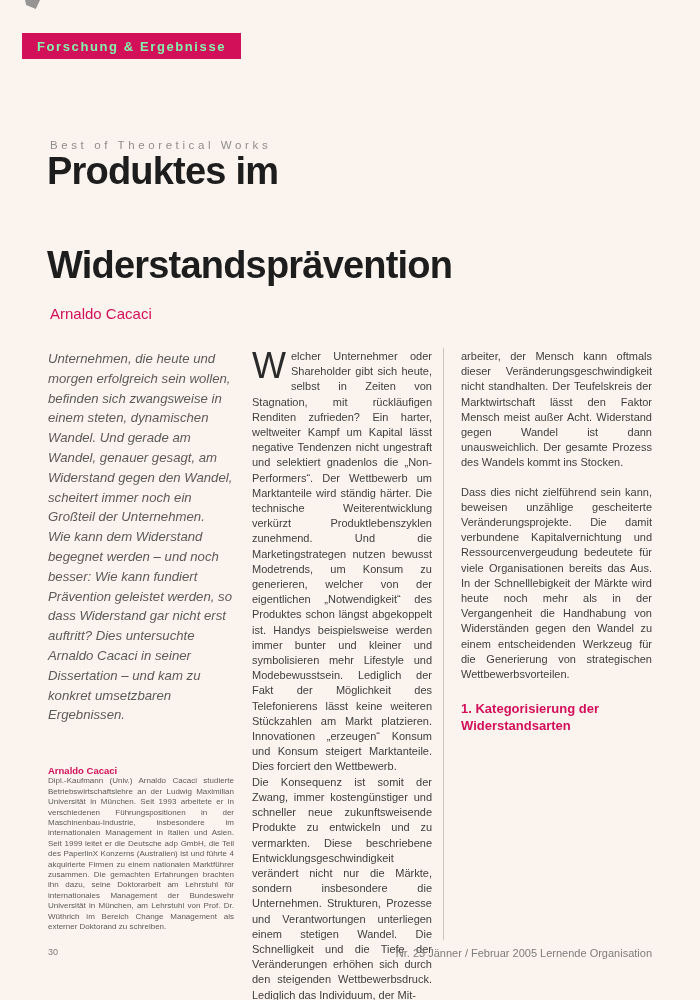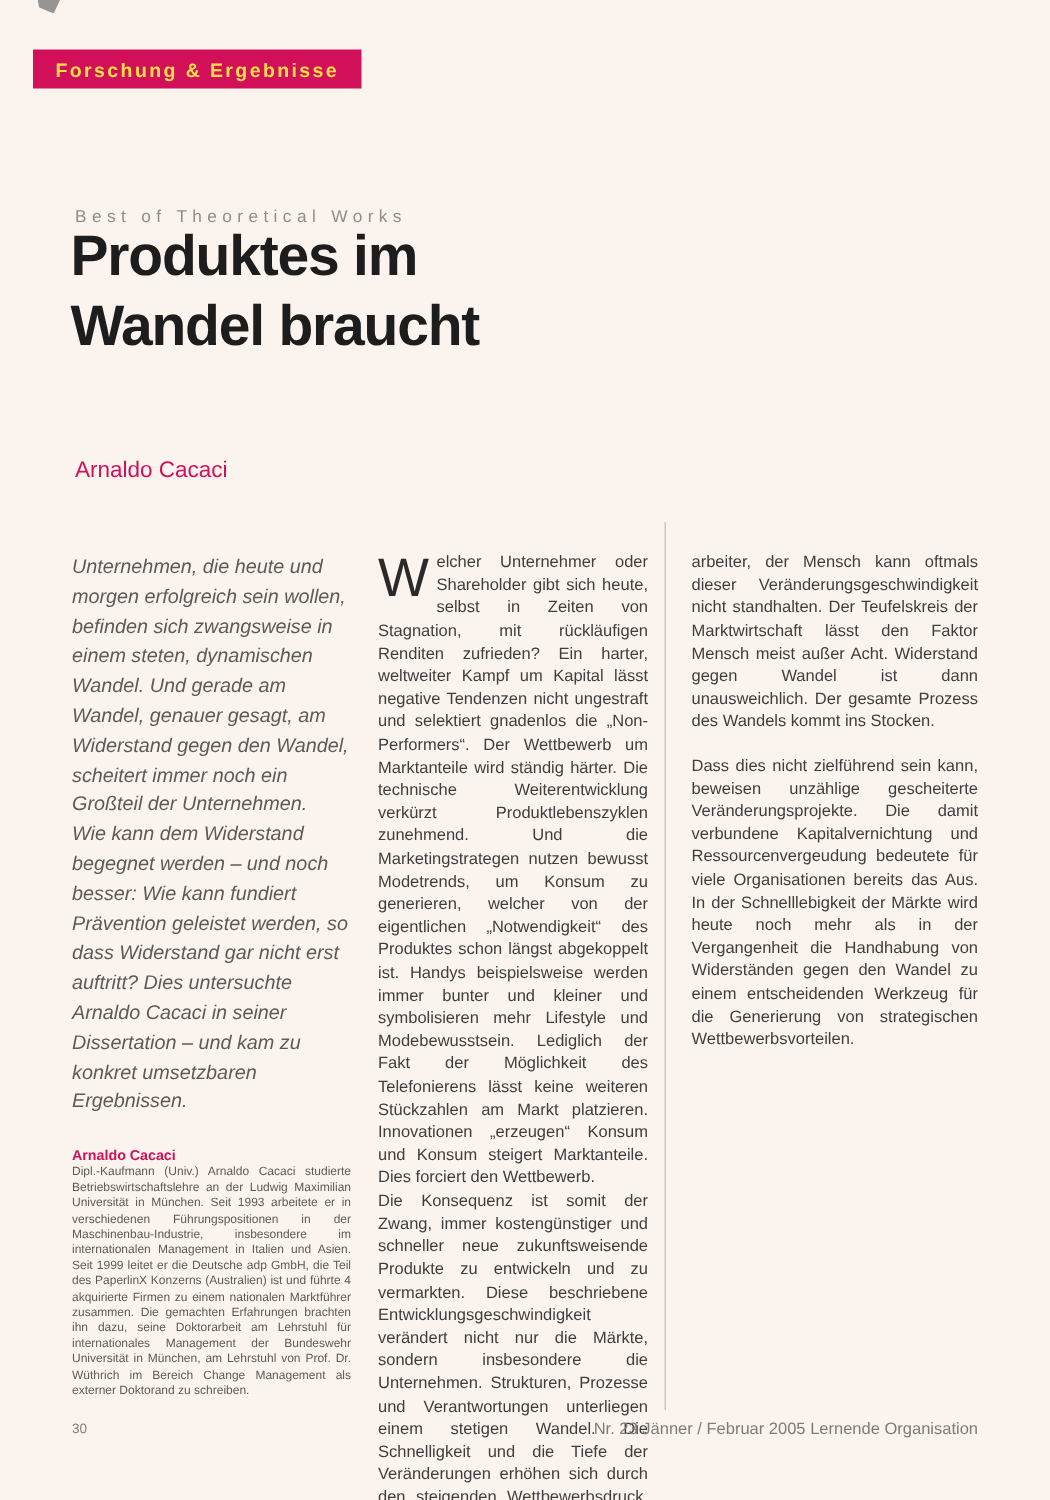--- a/index.html
+++ b/index.html
@@ -9,38 +9,38 @@
     font-family:"Liberation Sans", sans-serif;
     color:#3e3e3e; overflow:hidden;
   }
   .corner-mark {
     position:absolute; left:25px; top:0; width:15px; height:9px;
     background:#848484; opacity:.85;
     clip-path:polygon(0 0,100% 0,72% 100%,8% 55%);
   }
   .banner {
     position:absolute; left:22px; top:33px; height:26px;
-    background:#d2105a; color:#fde047;
+    background:#d2105a; color:#86efac;
     display:flex; align-items:center; padding:0 15px;
     font-size:13px; font-weight:bold; letter-spacing:1.6px;
   }
   .kicker {
     position:absolute; left:50px; top:139px;
     font-size:11.5px; letter-spacing:3.6px; color:#8f8d8b;
   }
   .headline {
     position:absolute; left:47px; top:148px; width:620px;
     font-size:38px; line-height:47px; font-weight:bold;
     letter-spacing:-0.8px; color:#1d1d1d;
   }
   .byline {
     position:absolute; left:50px; top:305px;
     font-size:15px; color:#d2105a;
   }
-  .col { position:absolute; top:368px; }
+  .col { position:absolute; top:349px; }
   .col-intro {
     left:48px; width:186px;
     font-style:italic; font-size:13.2px; line-height:19.8px;
     color:#5d5b59; hyphens:auto;
   }
   .col-intro p { margin:0; }
   .bio {
     position:absolute; left:48px; top:766px; width:186px;
     font-size:8px; line-height:10.4px; color:#5c5a58;
     text-align:justify; hyphens:auto;
@@ -89,21 +89,22 @@
   <div class="corner-mark"></div>
 
   <div class="banner">
     <span>Forschung &amp; Ergebnisse</span>
   </div>
 
   <div class="kicker">Best of Theoretical Works</div>
 
   <h1 class="headline" style="margin:0;">
     <span>Produktes im</span><br>
-    <span>Wandel braucht</span><br>
+    <br>
+    <span>Widerstandsprävention</span>
   </h1>
 
   <div class="byline">Arnaldo Cacaci</div>
 
   <div class="col col-intro">
     <p>Unternehmen, die heute und morgen erfolgreich sein wollen, befinden sich zwangsweise in einem steten, dynamischen Wandel. Und gerade am Wandel, genauer gesagt, am Widerstand gegen den Wandel, scheitert immer noch ein Großteil der Unternehmen.</p>
     <p>Wie kann dem Widerstand begegnet werden – und noch besser: Wie kann fundiert Prävention geleistet werden, so dass Widerstand gar nicht erst auftritt? Dies untersuchte Arnaldo Cacaci in seiner Dissertation – und kam zu konkret umsetzbaren Ergebnissen.</p>
   </div>
 
   <div class="bio">
@@ -115,19 +116,20 @@
     <p><span class="dropcap">W</span><span>elcher Unternehmer oder Shareholder gibt sich heute, selbst in Zeiten von Stagnation, mit rückläufigen Renditen zufrieden? Ein harter, weltweiter Kampf um Kapital lässt negative Tendenzen nicht ungestraft und selektiert gnadenlos die „Non-Performers“. Der Wettbewerb um Marktanteile wird ständig härter. Die technische Weiterentwicklung verkürzt Produktlebenszyklen zunehmend. Und die Marketingstrategen nutzen bewusst Modetrends, um Konsum zu generieren, welcher von der eigentlichen „Notwendigkeit“ des Produktes schon längst abgekoppelt ist. Handys beispielsweise werden immer bunter und kleiner und symbolisieren mehr Lifestyle und Modebewusstsein. Lediglich der Fakt der Möglichkeit des Telefonierens lässt keine weiteren Stückzahlen am Markt platzieren. Innovationen „erzeugen“ Konsum und Konsum steigert Marktanteile. Dies forciert den Wettbewerb.</span></p>
     <p>Die Konsequenz ist somit der Zwang, immer kostengünstiger und schneller neue zukunftsweisende Produkte zu entwickeln und zu vermarkten. Diese beschriebene Entwicklungsgeschwindigkeit verändert nicht nur die Märkte, sondern insbesondere die Unternehmen. Strukturen, Prozesse und Verantwortungen unterliegen einem stetigen Wandel. Die Schnelligkeit und die Tiefe der Veränderungen erhöhen sich durch den steigenden Wettbewerbsdruck. Lediglich das Individuum, der Mit-</p>
   </div>
 
   <div class="divider"></div>
 
   <div class="col col-right">
     <p>arbeiter, der Mensch kann oftmals dieser Veränderungsgeschwindigkeit nicht standhalten. Der Teufelskreis der Marktwirtschaft lässt den Faktor Mensch meist außer Acht. Widerstand gegen Wandel ist dann unausweichlich. Der gesamte Prozess des Wandels kommt ins Stocken.</p>
     <div class="gap"></div>
     <p>Dass dies nicht zielführend sein kann, beweisen unzählige gescheiterte Veränderungsprojekte. Die damit verbundene Kapitalvernichtung und Ressourcenvergeudung bedeutete für viele Organisationen bereits das Aus. In der Schnelllebigkeit der Märkte wird heute noch mehr als in der Vergangenheit die Handhabung von Widerständen gegen den Wandel zu einem entscheidenden Werkzeug für die Generierung von strategischen Wettbewerbsvorteilen.</p>
+    <p class="section-heading">1. Kategorisierung der Widerstandsarten</p>
     <div class="gap"></div>
   </div>
 
   <div class="footer-left">30</div>
   <div class="footer-right">Nr. 23 Jänner / Februar 2005 Lernende Organisation</div>
 
 </div>
 
 </body></html>

